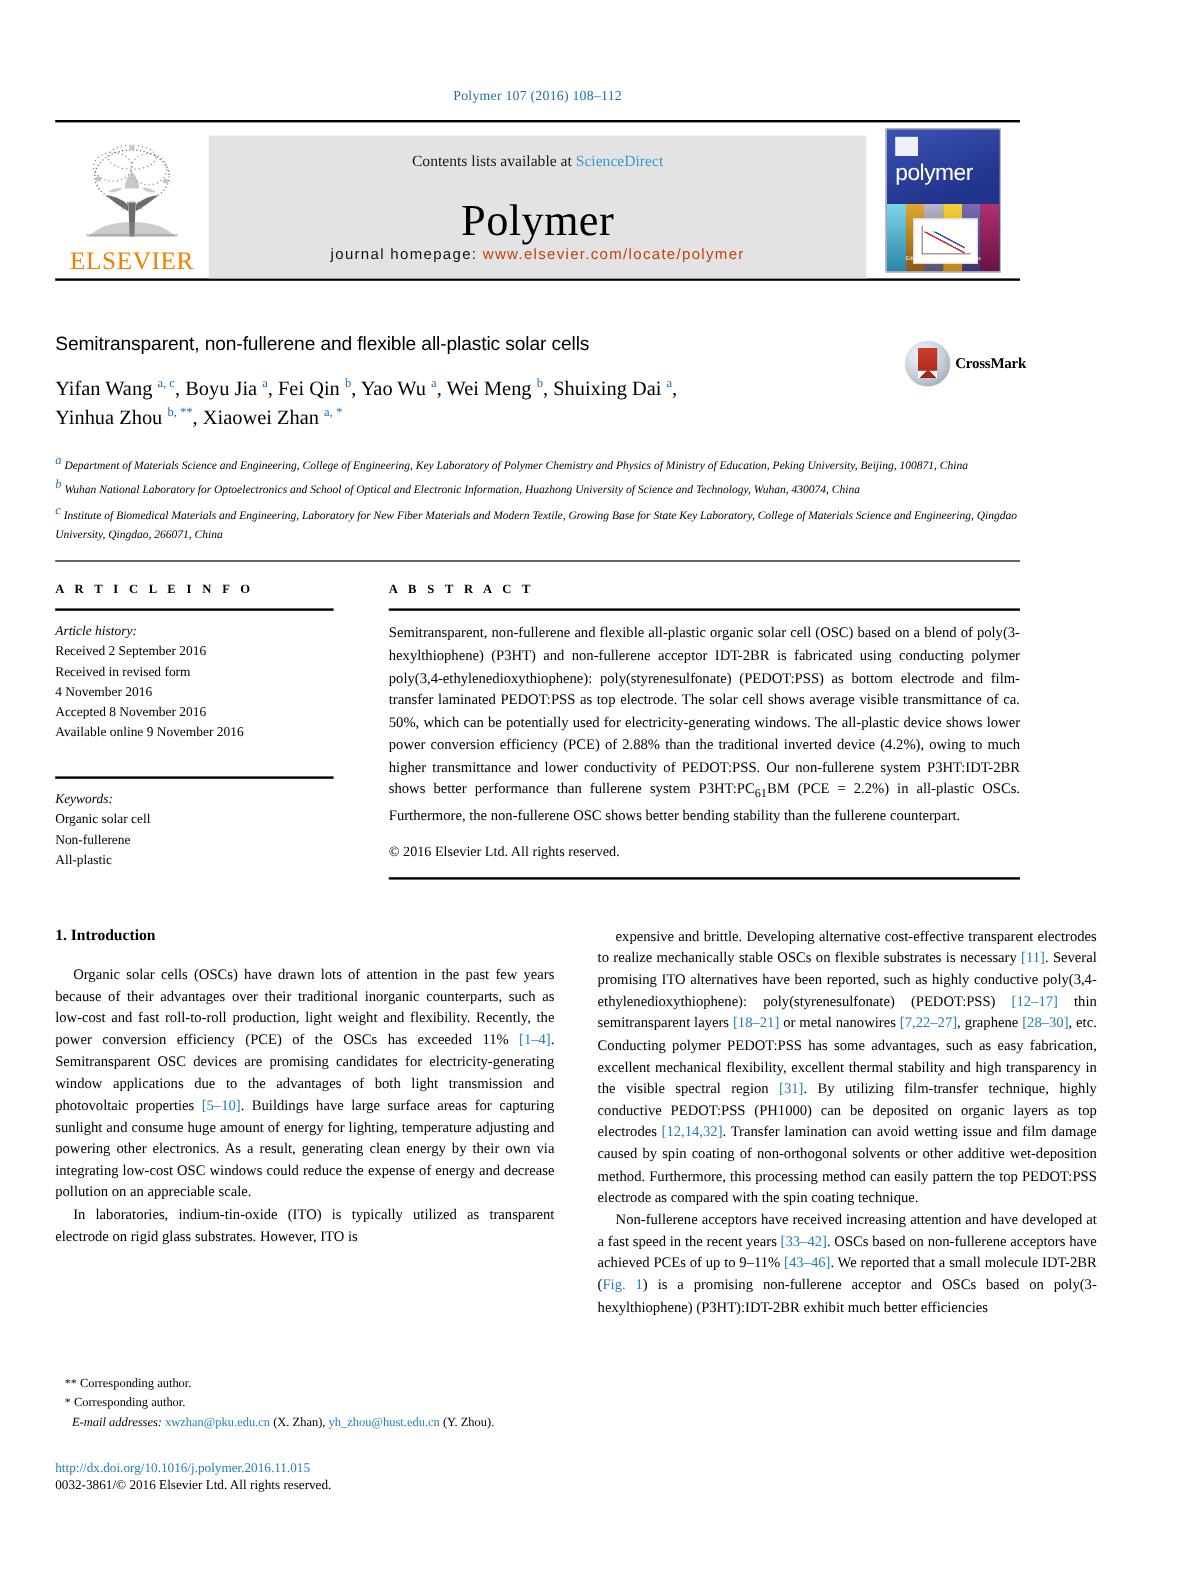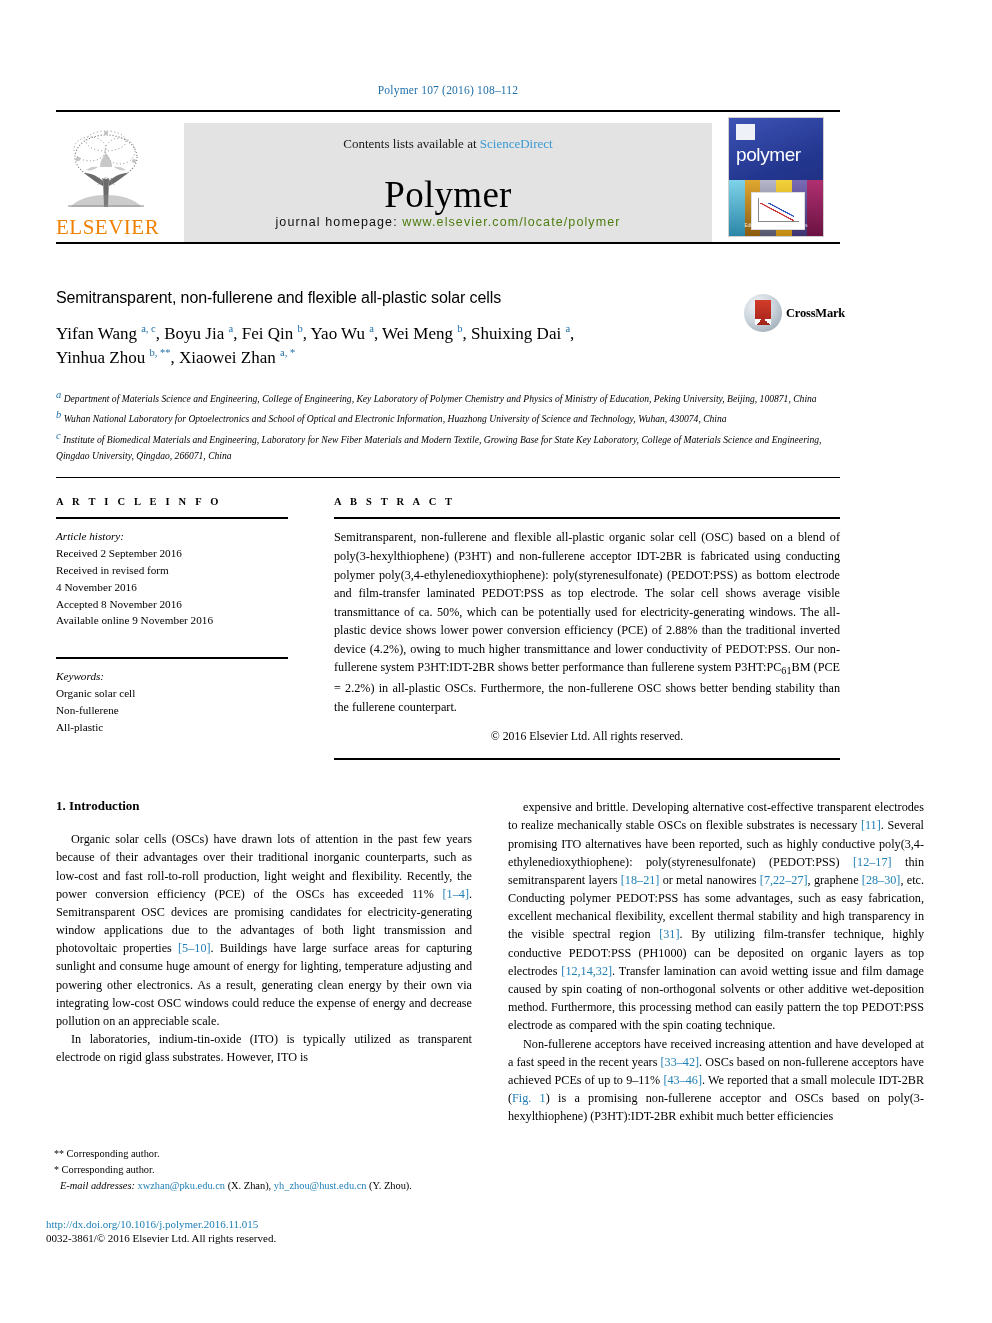--- a/index.html
+++ b/index.html
@@ -5,21 +5,21 @@
   * { box-sizing: border-box; }
   html, body { margin: 0; padding: 0; }
   body {
     width: 992px; height: 1323px;
     background: #ffffff;
     font-family: "Liberation Serif", serif;
     color: #000000;
     position: relative;
     overflow: hidden;
   }
-  .page { position: relative; width: 896px; height: 1323px; padding: 10px; }
+  .page { position: relative; width: 896px; height: 1323px; padding: 0; }
 
   
   .top-citation {
     text-align: center;
     color: #1f6fa8;
     font-size: 11.5px;
     font-family: "Liberation Serif", serif;
     padding-top: 74px;
     letter-spacing: .2px;
   }
@@ -27,21 +27,21 @@
   
   .banner-wrap { margin: 14px 46px 0 46px; position: relative; }
   .banner-rule-top { border-top: 2.5px solid #000; }
   .banner {
     display: flex; align-items: stretch;
     height: 130px;
   }
   .elsevier-cell {
     width: 128px; flex: 0 0 128px;
     display: flex; flex-direction: column;
-    align-items: flex-start; justify-content: flex-end;
+    align-items: center; justify-content: flex-end;
     padding-bottom: 4px;
   }
   .tree-svg { display:block; }
   .elsevier-word {
     color: #f08000;
     font-family: "Liberation Serif", serif;
     font-size: 21px;
     letter-spacing: .5px;
     line-height: 1;
     margin-top: 2px;
@@ -64,21 +64,21 @@
     letter-spacing: .3px;
   }
   .homepage-line {
     position: absolute; bottom: 13px; left: 0; right: 0;
     text-align: center;
     font-size: 12.5px;
     letter-spacing: 1.1px;
     font-family: "Liberation Sans", sans-serif;
   }
   .homepage-line .lbl { color: #111; }
-  .homepage-line .url { color: #4d7c0f; }
+  .homepage-line .url { color: #c2410c; }
   .cover-cell {
     width: 128px; flex: 0 0 128px;
     display: flex; align-items: center; justify-content: center;
   }
   .cover {
     width: 96px; height: 120px;
     background: #23368f;
     position: relative;
     border: 1px solid #cfcfcf;
     overflow: hidden;
@@ -202,21 +202,21 @@
 
   .abstract-body {
     margin-top: 9px;
     font-size: 12.2px;
     line-height: 1.52;
     text-align: justify;
     font-family: "Liberation Serif", serif;
   }
   .copyright {
     margin-top: 13px;
-    text-align: center;
+    text-align: left;
     font-size: 11.8px;
   }
   .abs-bottom-rule { border-top: 2px solid #000; margin-top: 14px; }
 
   
   .bodycols {
     margin: 38px 46px 0 46px;
     display: flex; gap: 36px;
   }
   .bcol { width: 416px; flex: 0 0 416px; }

